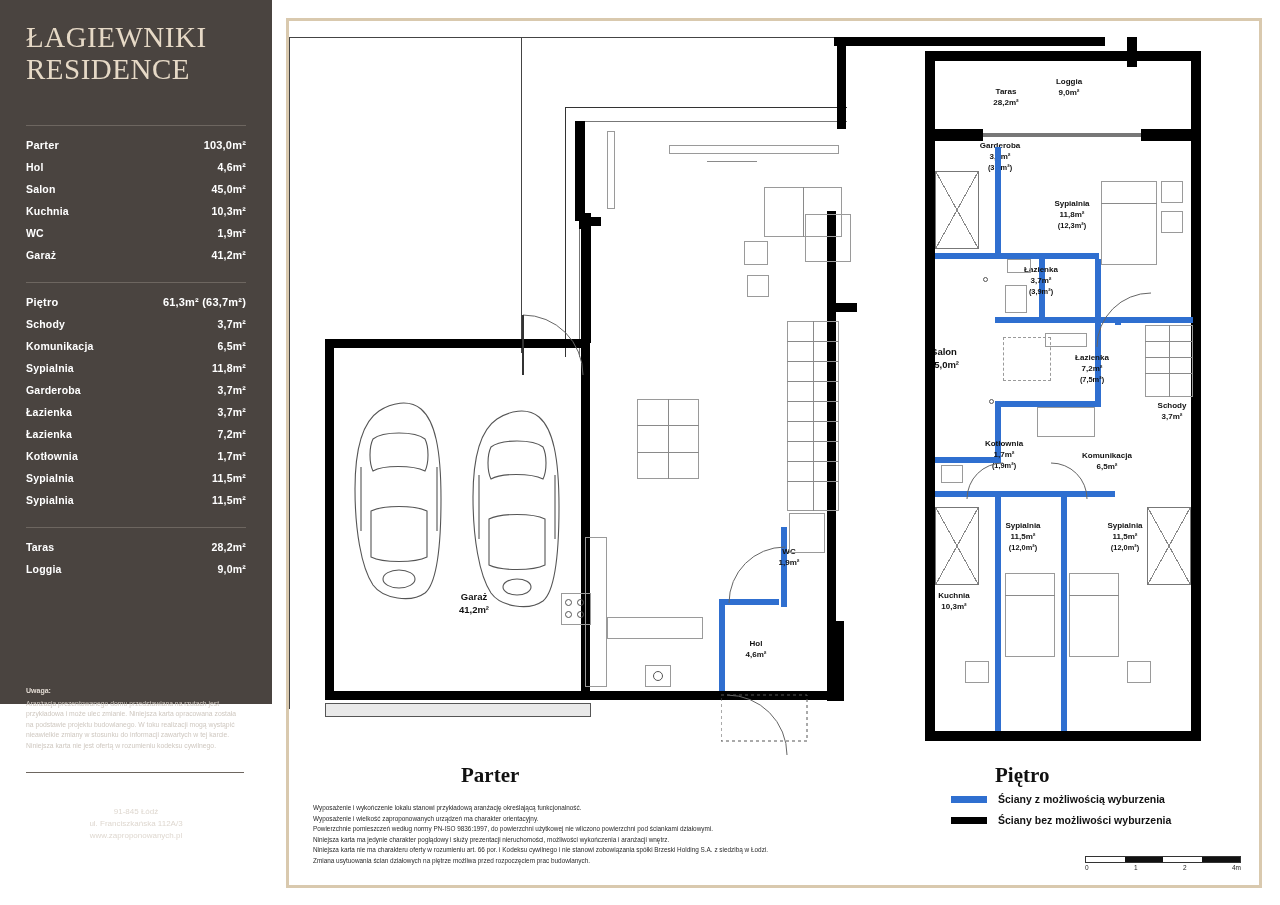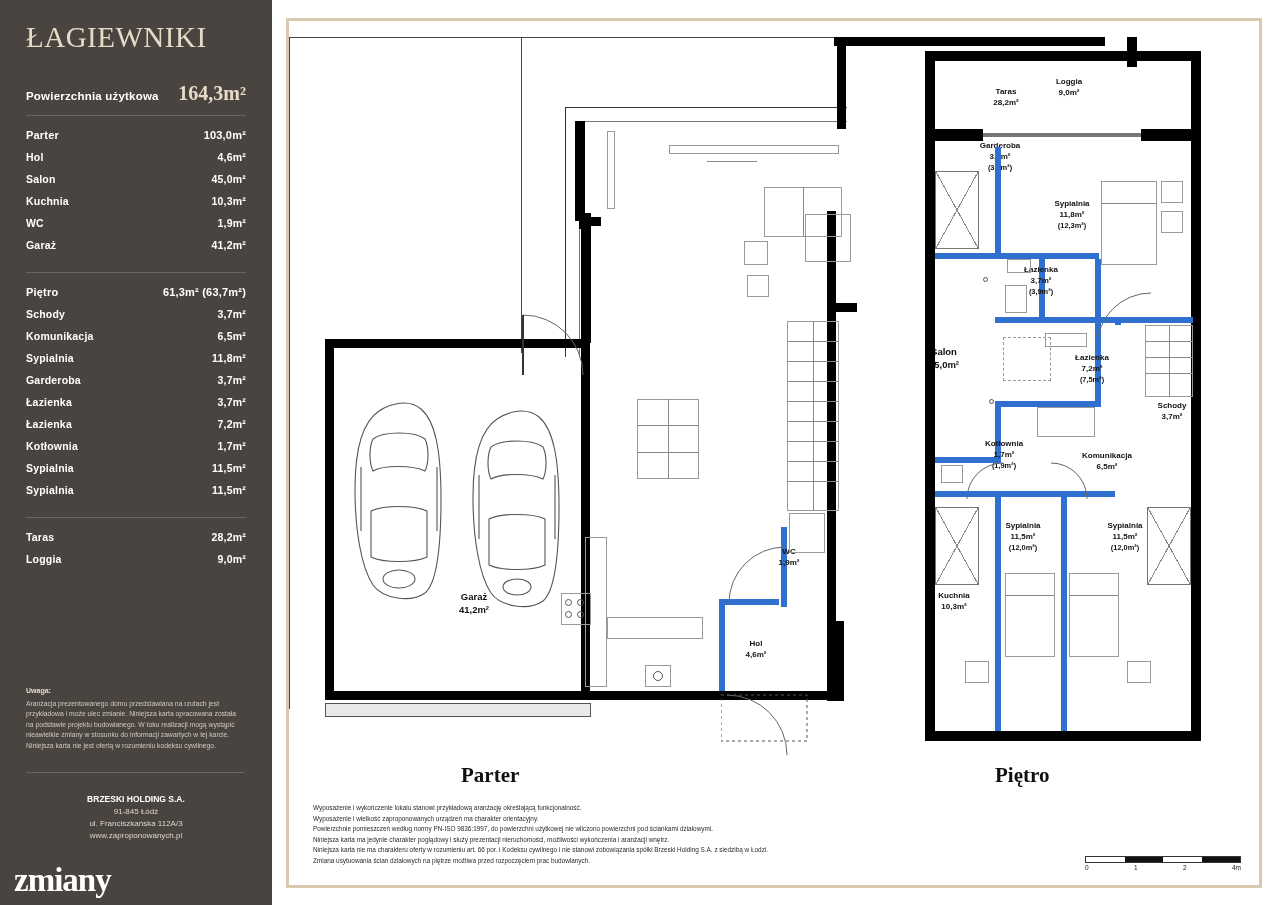--- a/index.html
+++ b/index.html
@@ -1,19 +1,19 @@
 <!DOCTYPE html>
 <html><head>
 <meta charset="utf-8">
 <style>
   html,body{margin:0;padding:0;}
   body{width:1280px;height:905px;background:#ffffff;font-family:"Liberation Sans",sans-serif;overflow:hidden;position:relative;}
 
   
-  #sidebar{position:absolute;left:0;top:0;width:272px;height:905px;background:#4a4440;color:#ffffff;box-sizing:border-box;}
+  #sidebar{position:absolute;left:0;top:0;width:272px;height:704px;background:#4a4440;color:#ffffff;box-sizing:border-box;}
   #brand{padding:22px 26px 4px 26px;}
   #brand .l1,#brand .l2{font-family:"Liberation Serif",serif;color:#e6d9c6;font-size:29px;letter-spacing:.5px;line-height:1.05;}
   #brand .l2{margin-top:2px;}
   .areas-top{padding:10px 26px 0 26px;}
   .area-big{display:flex;justify-content:space-between;align-items:baseline;margin-bottom:6px;}
   .area-big .lbl{font-size:11.5px;font-weight:bold;letter-spacing:.2px;}
   .area-big .val{font-family:"Liberation Serif",serif;font-size:20px;font-weight:bold;color:#e8dcc9;}
   .rule{height:1px;background:#6d6660;margin:10px 26px 8px 26px;}
   .rows{padding:0 26px;}
   .row{display:flex;justify-content:space-between;font-size:10.5px;line-height:22px;}
@@ -74,27 +74,24 @@
   #scale .bar i:nth-child(even){background:#111;}
   #scale .nums{display:flex;justify-content:space-between;font-size:6.5px;margin-top:1px;color:#222;}
 </style>
 </head>
 <body>
 
 <div id="sidebar">
 
   <div id="brand">
     <div class="l1">ŁAGIEWNIKI</div>
+    <div class="l2">RESIDENCE</div>
   </div>
 
   <div class="areas-top" style="margin-top:16px;">
-    <div class="area-big">
-      <div class="lbl">Powierzchnia użytkowa</div>
-      <div class="val">164,3m²</div>
-    </div>
   </div>
 
   <div class="rule"></div>
 
   <div class="rows">
     <div class="row head">
       <div class="k">Parter</div>
       <div class="v">103,0m²</div>
     </div>
     <div class="row">
@@ -445,20 +442,30 @@
   </svg>
   <svg style="position:absolute;left:760px;top:440px;width:56px;height:40px;" viewBox="0 0 56 40">
     <path d="M2 2 A36 36 0 0 1 38 38" fill="none" stroke="#666" stroke-width="1"></path>
   </svg>
   <svg style="position:absolute;left:666px;top:440px;width:50px;height:40px;" viewBox="0 0 50 40">
     <path d="M48 2 A36 36 0 0 0 12 38" fill="none" stroke="#666" stroke-width="1"></path>
   </svg>
 
   <div class="capt" style="left:706px;top:742px;">Piętro</div>
 
+  <div id="legend">
+    <div class="lg">
+      <div class="sw blue"></div>
+      <span>Ściany z możliwością wyburzenia</span>
+    </div>
+    <div class="lg">
+      <div class="sw black"></div>
+      <span>Ściany bez możliwości wyburzenia</span>
+    </div>
+  </div>
 
   <div id="foot" style="white-space:pre-line;">Wyposażenie i wykończenie lokalu stanowi przykładową aranżację określającą funkcjonalność.
 Wyposażenie i wielkość zaproponowanych urządzeń ma charakter orientacyjny.
 Powierzchnie pomieszczeń według normy PN-ISO 9836:1997, do powierzchni użytkowej nie wliczono powierzchni pod ściankami działowymi.
 Niniejsza karta ma jedynie charakter poglądowy i służy prezentacji nieruchomości, możliwości wykończenia i aranżacji wnętrz.
 Niniejsza karta nie ma charakteru oferty w rozumieniu art. 66 por. i Kodeksu cywilnego i nie stanowi zobowiązania spółki Brzeski Holding S.A. z siedzibą w Łodzi.
 Zmiana usytuowania ścian działowych na piętrze możliwa przed rozpoczęciem prac budowlanych.</div>
 
   <div id="scale">
     <div class="bar">

